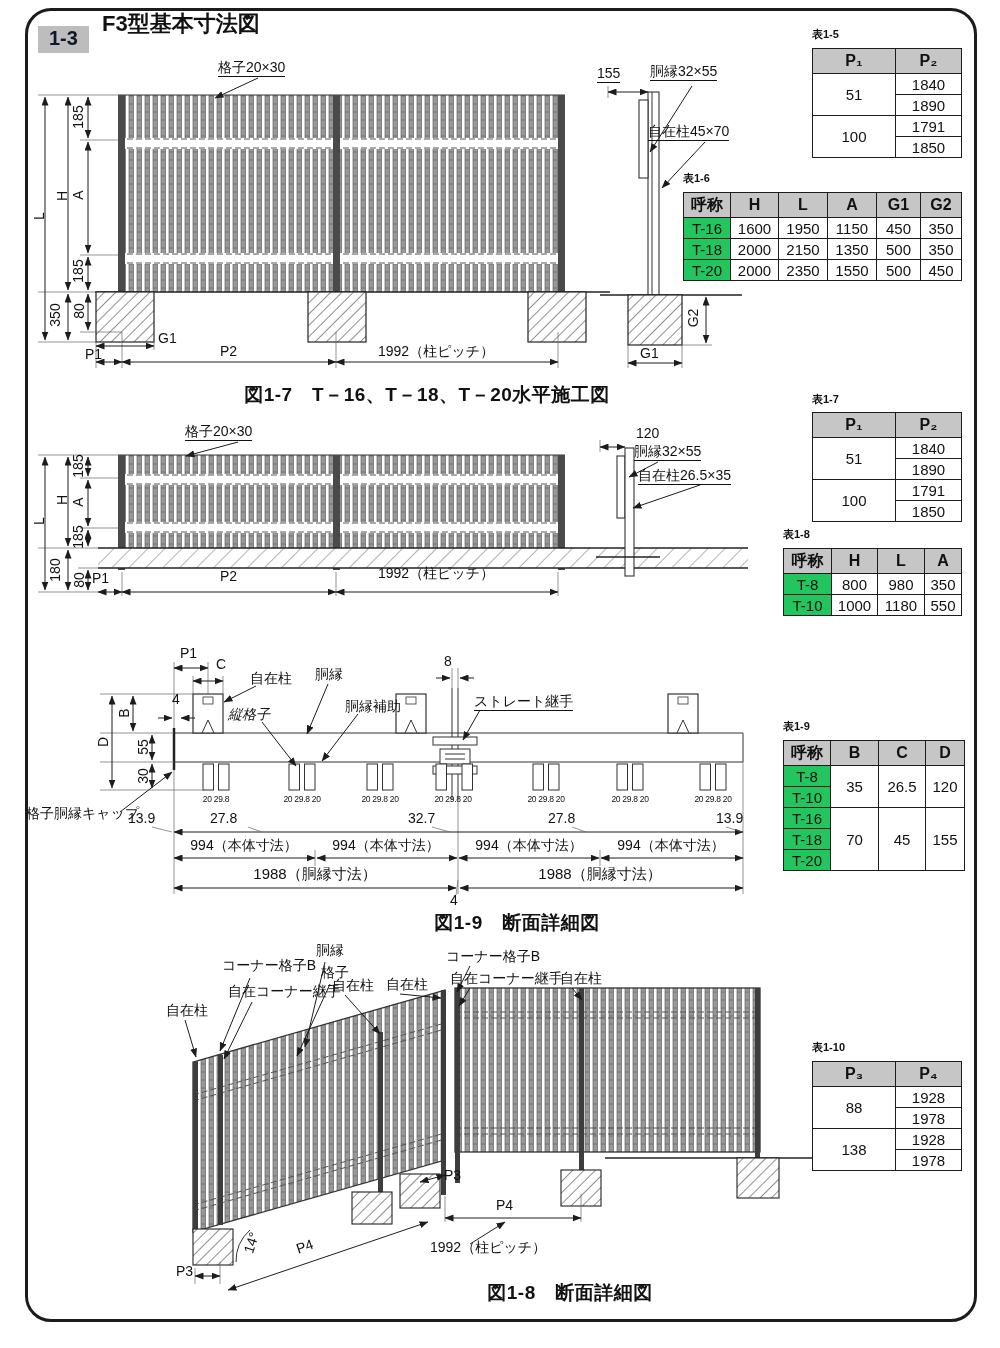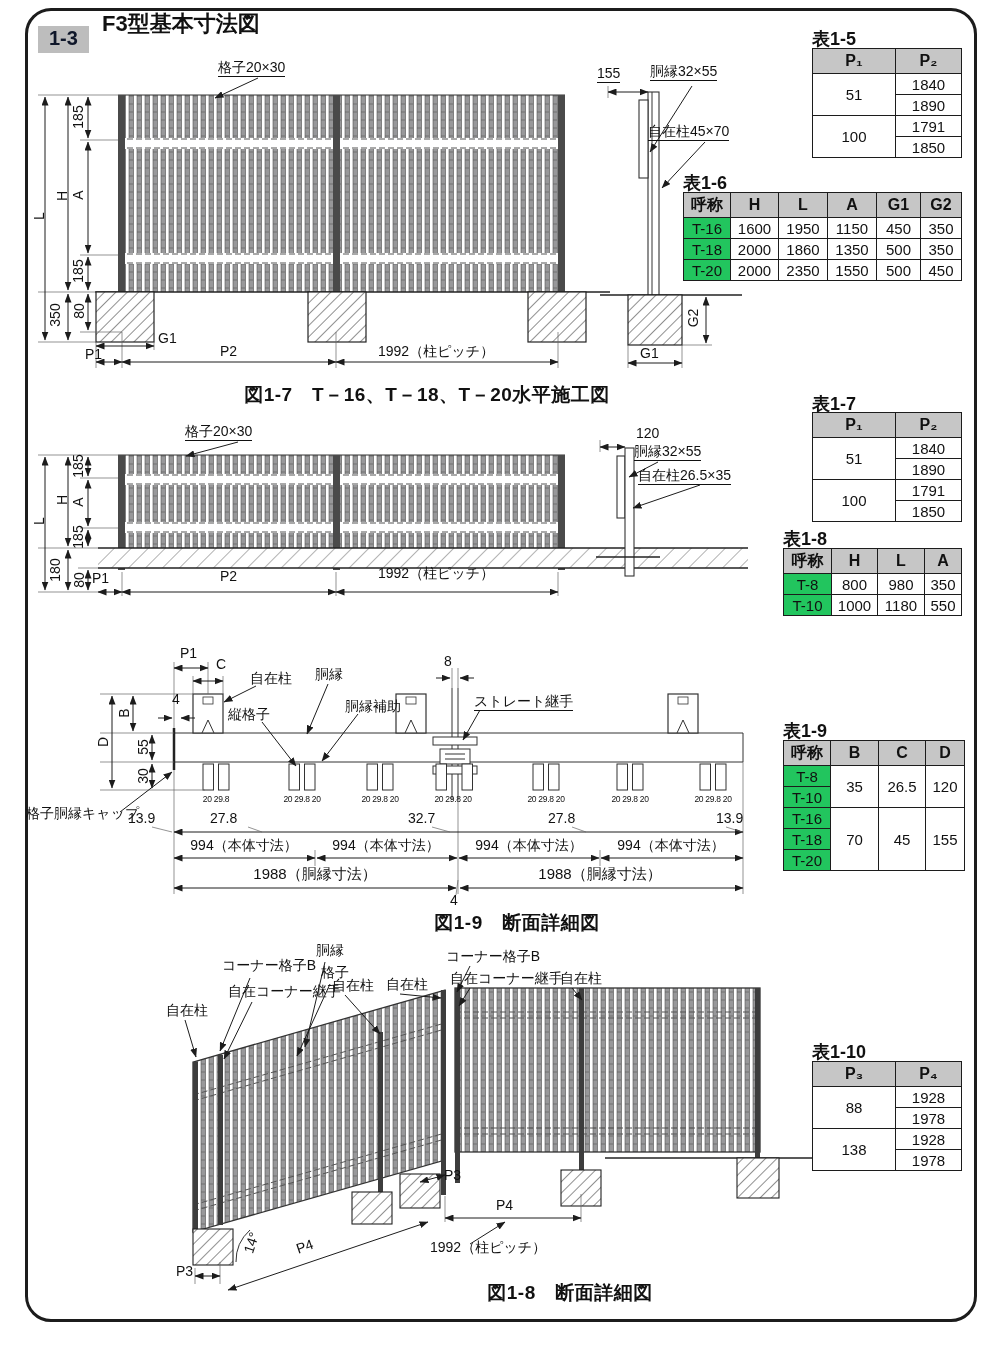--- a/index.html
+++ b/index.html
@@ -9,21 +9,21 @@
   .t{position:absolute;font-size:14px;color:#111;white-space:nowrap;line-height:1.12;}
   .u{border-bottom:1.3px solid #111;}
   .v{transform:translate(-50%,-50%) rotate(-90deg);}
   .cx{transform:translateX(-50%);}
   .cap{font-size:19px;font-weight:bold;letter-spacing:0.5px;}
   .tiny{font-size:8.5px;letter-spacing:-0.3px;transform:translateX(-50%);}
   .r16{transform:translate(-50%,-50%) rotate(-19deg);}
   .r70{transform:translate(-50%,-50%) rotate(-72deg);}
   .title{font-size:22px;font-weight:bold;}
   .chip{position:absolute;background:#bdbdbd;color:#0f172a;font-size:20px;font-weight:bold;padding:1px 11px 3px;}
-  .ttl{position:absolute;font-size:18px;font-weight:600;}
+  .ttl{position:absolute;font-size:11px;font-weight:600;}
   .dc{position:absolute;font-size:13px;color:#222;}
   table.spec{position:absolute;border-collapse:collapse;table-layout:fixed;background:#fff;}
   .spec th,.spec td{border:1.4px solid #1c1c1c;text-align:center;font-size:15px;padding:0 2px;overflow:hidden;}
   .spec th{background:#c6c6c6;height:24px;font-size:16px;font-weight:bold;}
   .spec td{height:20px;}
   td.nm{background:#22c55e;}
   
   .dim{stroke:#1c1c1c;stroke-width:1;marker-start:url(#ar);marker-end:url(#ar);}
   .ld{stroke:#1c1c1c;stroke-width:1;fill:none;marker-end:url(#ar);}
   .ln{stroke:#222;stroke-width:1.3;fill:none;}
@@ -341,21 +341,21 @@
   <div class="t" style="left:220px;top:569px;">P2</div>
   <div class="t" style="left:378px;top:566px;">1992（柱ピッチ）</div>
   <div class="t" style="left:636px;top:426px;">120</div>
   <div class="t u" style="left:634px;top:444px;">胴縁32×55</div>
   <div class="t u" style="left:638px;top:468px;">自在柱26.5×35</div>
 
   <div class="t" style="left:180px;top:646px;">P1</div>
   <div class="t" style="left:216px;top:657px;">C</div>
   <div class="t" style="left:172px;top:692px;">4</div>
   <div class="t" style="left:250px;top:671px;">自在柱</div>
-  <div class="t" style="left:228px;top:707px;">縦格子</div>
+  <div class="t" style="left:228px;top:707px;font-style:italic;">縦格子</div>
   <div class="t" style="left:315px;top:667px;">胴縁</div>
   <div class="t" style="left:345px;top:699px;">胴縁補助</div>
   <div class="t" style="left:444px;top:654px;">8</div>
   <div class="t u" style="left:474px;top:694px;">ストレート継手</div>
   <div class="t" style="left:26px;top:806px;">格子胴縁キャップ</div>
   <div class="t v" style="left:125px;top:713px;">B</div>
   <div class="t v" style="left:104px;top:742px;">D</div>
   <div class="t v" style="left:144px;top:747px;">55</div>
   <div class="t v" style="left:144px;top:776px;">30</div>
   <div class="t tiny" style="left:216px;top:795px;">20 29.8</div>
@@ -448,21 +448,21 @@
           <td class="nm">T-16</td>
           <td>1600</td>
           <td>1950</td>
           <td>1150</td>
           <td>450</td>
           <td>350</td>
         </tr>
     <tr>
           <td class="nm">T-18</td>
           <td>2000</td>
-          <td>1860</td>
+          <td>2150</td>
           <td>1350</td>
           <td>500</td>
           <td>350</td>
         </tr>
     <tr>
           <td class="nm">T-20</td>
           <td>2000</td>
           <td>2350</td>
           <td>1550</td>
           <td>500</td>

